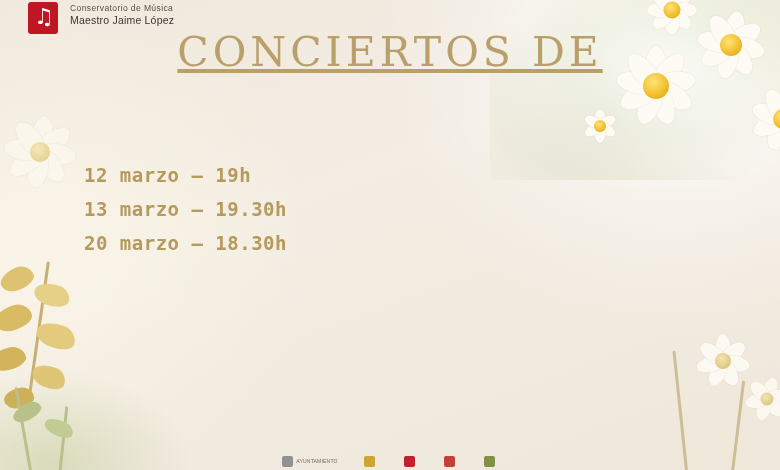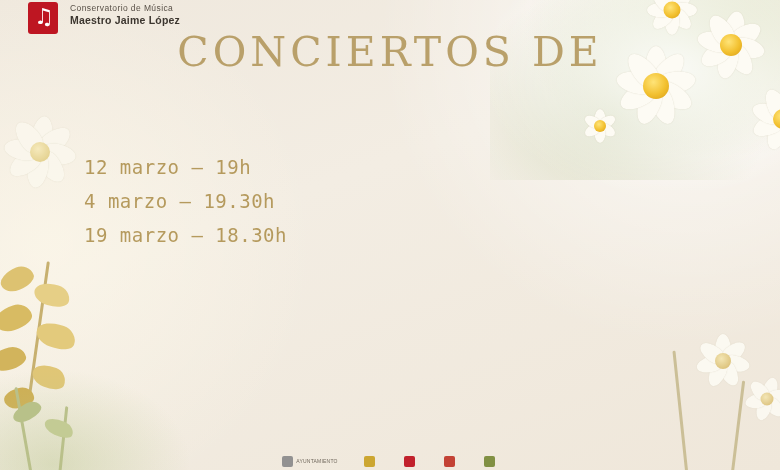--- a/index.html
+++ b/index.html
@@ -117,60 +117,62 @@
   }
   #logo-text { padding-top: 3px; }
   #logo-text .l1 {
     font-size: 8.5px;
     letter-spacing: 0.4px;
     color: #585047;
     line-height: 11px;
   }
   #logo-text .l2 {
     font-size: 10.5px;
-    font-weight: bold;
+    font-weight: normal;
     color: #3c362f;
     line-height: 13px;
     letter-spacing: 0.2px;
   }
 
   
   #title-wrap {
     position: absolute;
     left: 0; right: 0;
     top: 28px;
     text-align: center;
     z-index: 5;
   }
   #title-1 {
     font-family: "DejaVu Serif", serif;
     font-size: 41px;
     letter-spacing: 4px;
     color: #b9a06a;
     font-weight: normal;
     line-height: 48px;
+    text-decoration: underline;
   }
   #title-2 {
     font-family: "DejaVu Serif", serif;
     font-size: 62px;
     letter-spacing: 1px;
     color: #b79c60;
     font-weight: bold;
     line-height: 68px;
     margin-top: -4px;
     text-shadow: 0 1px 0 rgba(255,255,255,0.5);
   }
 
   
   #program {
     position: absolute;
     left: 84px;
-    top: 156px;
+    top: 164px;
     width: 620px;
     z-index: 5;
+    font-weight: bold;
   }
   .event { margin-bottom: 12px; }
   .event-date {
     font-family: "DejaVu Sans Mono", monospace;
     font-size: 19px;
     color: #b59a5d;
     letter-spacing: 0.5px;
     margin-bottom: 6px;
   }
   .event-desc {
@@ -351,24 +353,24 @@
 
   <div id="title-wrap">
     <div id="title-1">CONCIERTOS DE</div>
   </div>
 
   <div id="program">
     <div class="event">
       <div class="event-date">12 marzo – 19h</div>
     </div>
     <div class="event">
-      <div class="event-date">4 marzo – 19.30h</div>
+      <div class="event-date">13 marzo – 19.30h</div>
     </div>
     <div class="event">
-      <div class="event-date">19 marzo – 18.30h</div>
+      <div class="event-date">20 marzo – 18.30h</div>
     </div>
   </div>
 
   <div id="footer">
     <div class="flogo">
       <div class="chip" style="background:#8d8d8d;"></div>
       <div class="fcap">AYUNTAMIENTO</div>
     </div>
     <div class="flogo">
       <div class="chip" style="background:#c9a227;"></div>

